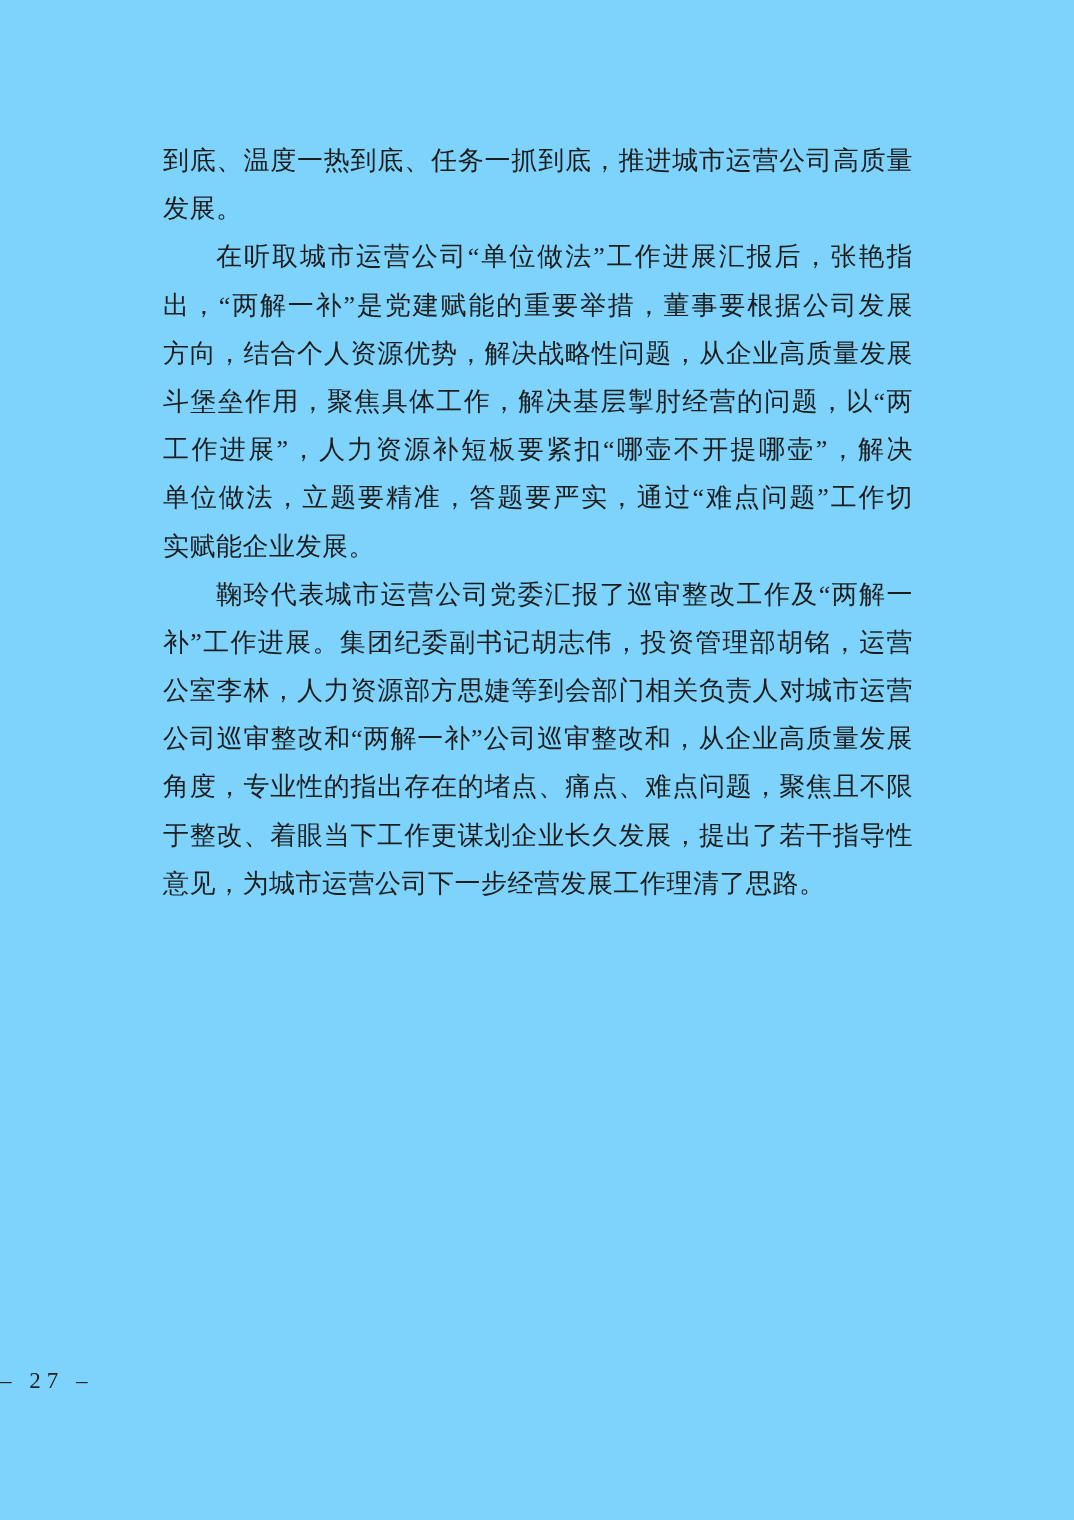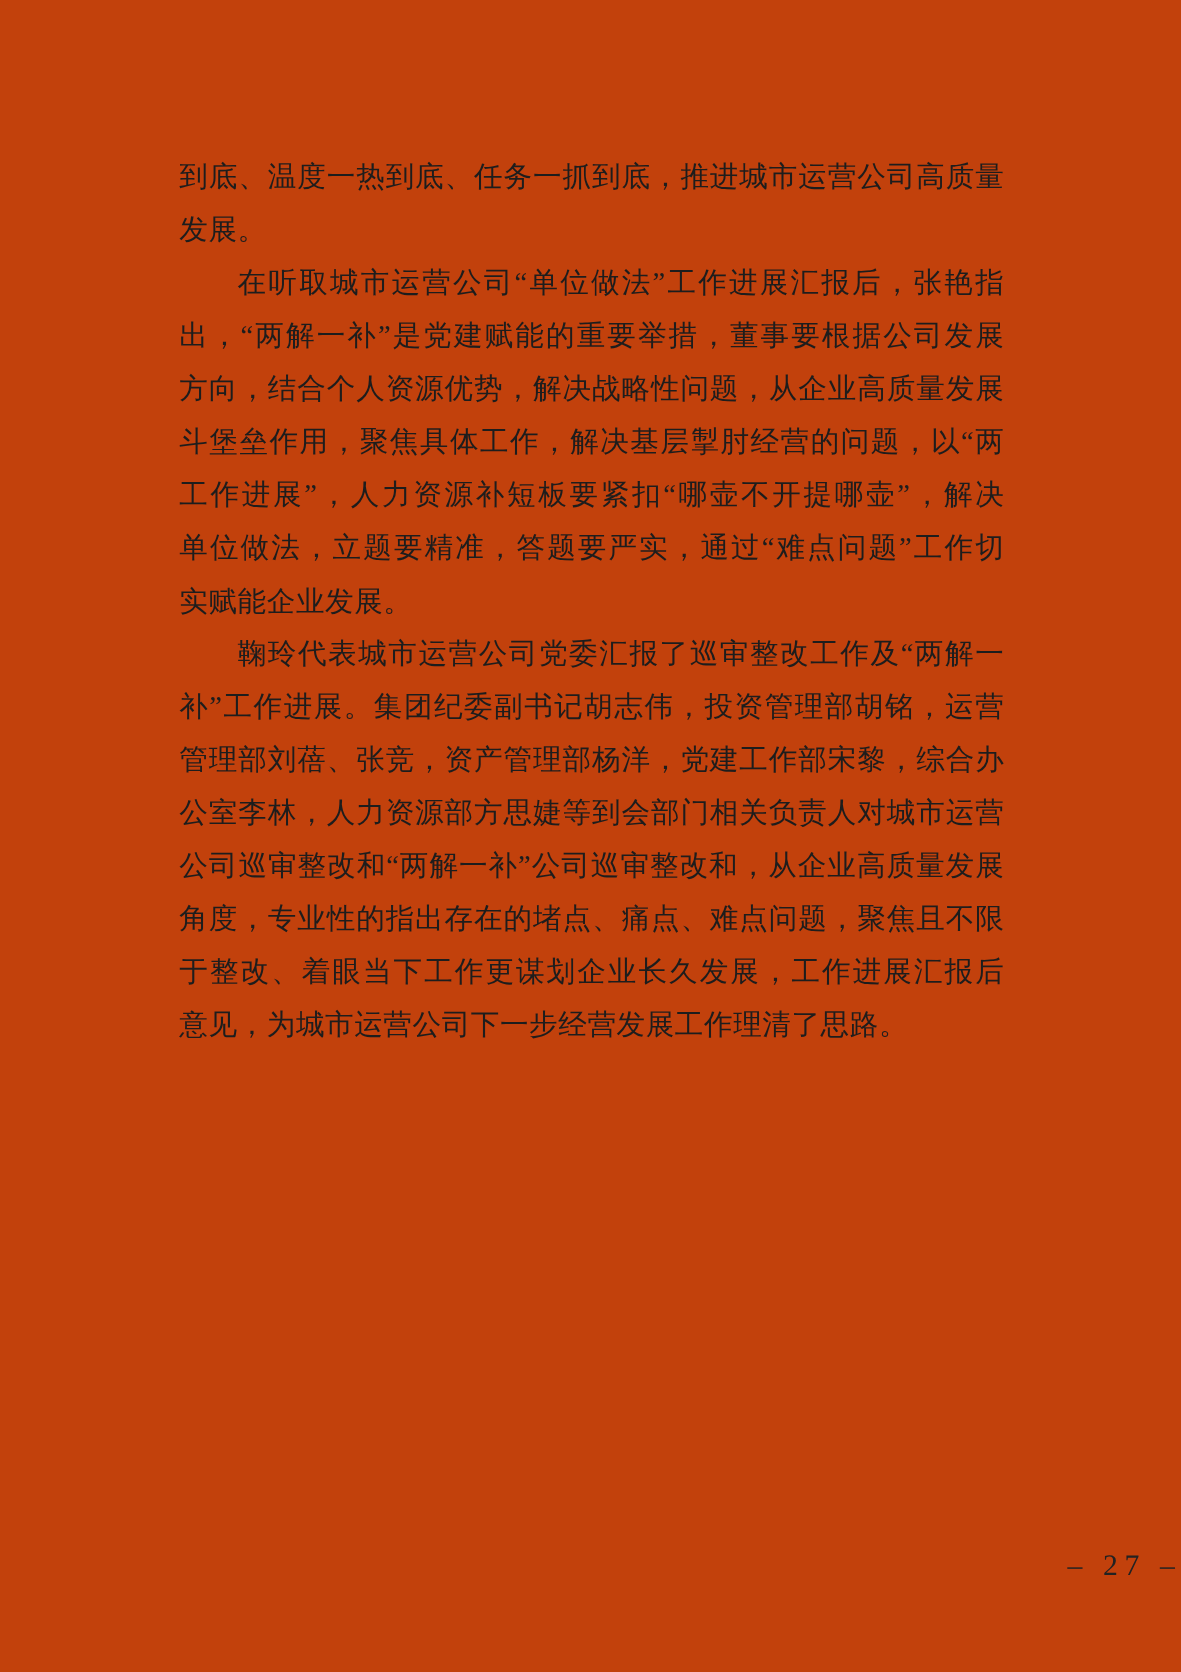--- a/index.html
+++ b/index.html
@@ -4,21 +4,21 @@
 <style>
   html, body {
     margin: 0;
     padding: 0;
     background: #ffffff;
   }
   .page {
     position: relative;
     width: 1074px;
     height: 1520px;
-    background: #c2410c;
+    background: #7dd3fc;
     overflow: hidden;
     font-family: "Liberation Serif", "DejaVu Serif", serif;
     color: #1d1d1d;
   }
   .text-block {
     position: absolute;
     left: 163px;
     top: 137px;
     width: 750px;
   }
@@ -37,24 +37,24 @@
   .j {
     text-align: justify;
     text-align-last: justify;
   }
   .indent {
     text-indent: 53px;
   }
   .page-number {
     position: absolute;
     left: 0;
-    top: 1408px;
+    top: 1368px;
     width: 100%;
-    text-align: right;
-    font-size: 27px;
+    text-align: left;
+    font-size: 23px;
     letter-spacing: 6px;
     color: #222222;
   }
 </style>
 </head>
 <body>
 
 <div class="page">
 
   <div class="text-block">
@@ -70,25 +70,24 @@
       <div class="line j">方向，结合个人资源优势，解决战略性问题，从企业高质量发展</div>
       <div class="line j">斗堡垒作用，聚焦具体工作，解决基层掣肘经营的问题，以“两</div>
       <div class="line j">工作进展”，人力资源补短板要紧扣“哪壶不开提哪壶”，解决</div>
       <div class="line j">单位做法，立题要精准，答题要严实，通过“难点问题”工作切</div>
       <div class="line">实赋能企业发展。</div>
     </div>
 
     <div class="para">
       <div class="line j indent">鞠玲代表城市运营公司党委汇报了巡审整改工作及“两解一</div>
       <div class="line j">补”工作进展。集团纪委副书记胡志伟，投资管理部胡铭，运营</div>
-      <div class="line j">管理部刘蓓、张竞，资产管理部杨洋，党建工作部宋黎，综合办</div>
       <div class="line j">公室李林，人力资源部方思婕等到会部门相关负责人对城市运营</div>
       <div class="line j">公司巡审整改和“两解一补”公司巡审整改和，从企业高质量发展</div>
       <div class="line j">角度，专业性的指出存在的堵点、痛点、难点问题，聚焦且不限</div>
-      <div class="line j">于整改、着眼当下工作更谋划企业长久发展，工作进展汇报后</div>
+      <div class="line j">于整改、着眼当下工作更谋划企业长久发展，提出了若干指导性</div>
       <div class="line">意见，为城市运营公司下一步经营发展工作理清了思路。</div>
     </div>
 
   </div>
 
   <div class="page-number">– 27 –</div>
 
 </div>
 
 </body></html>

